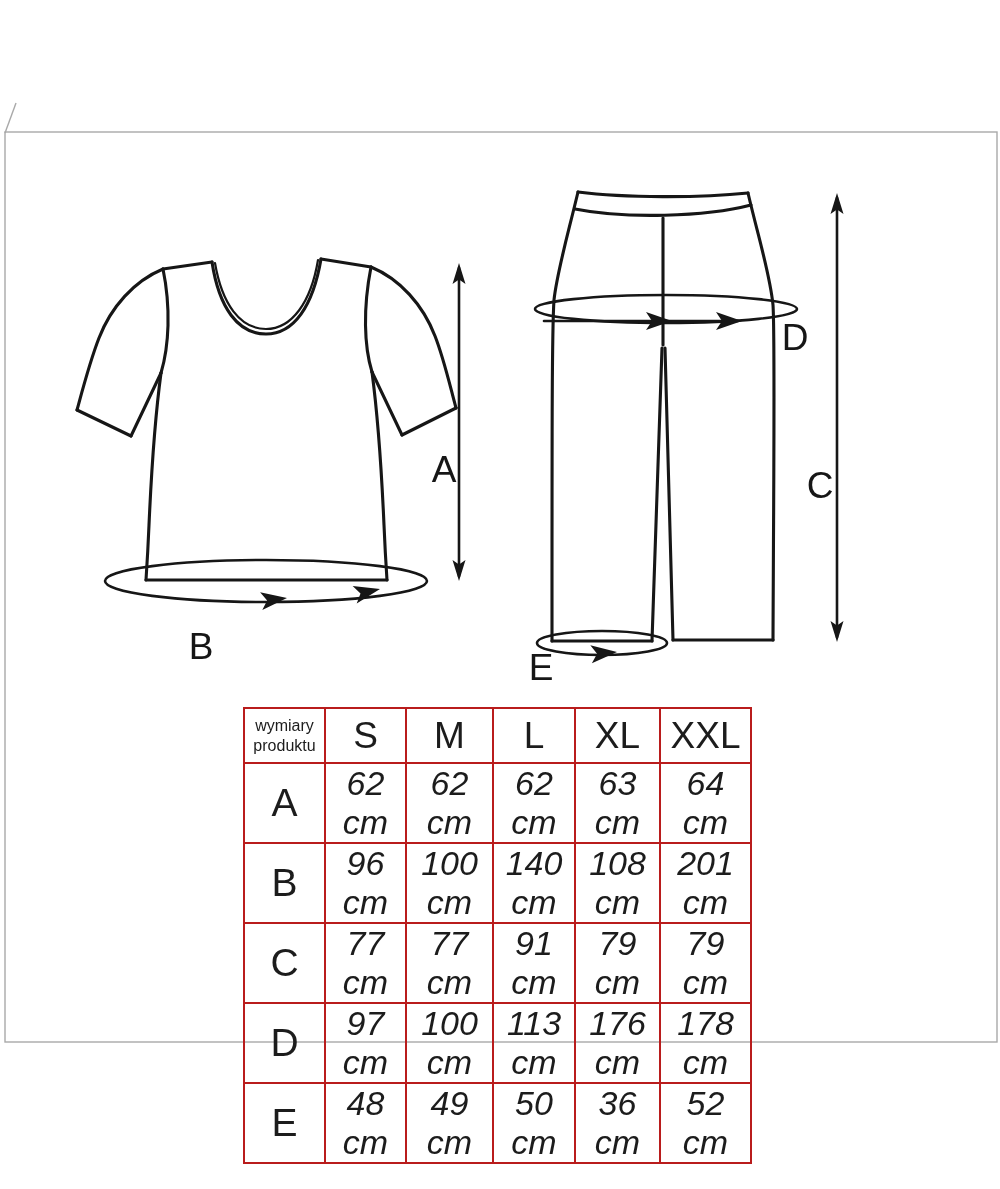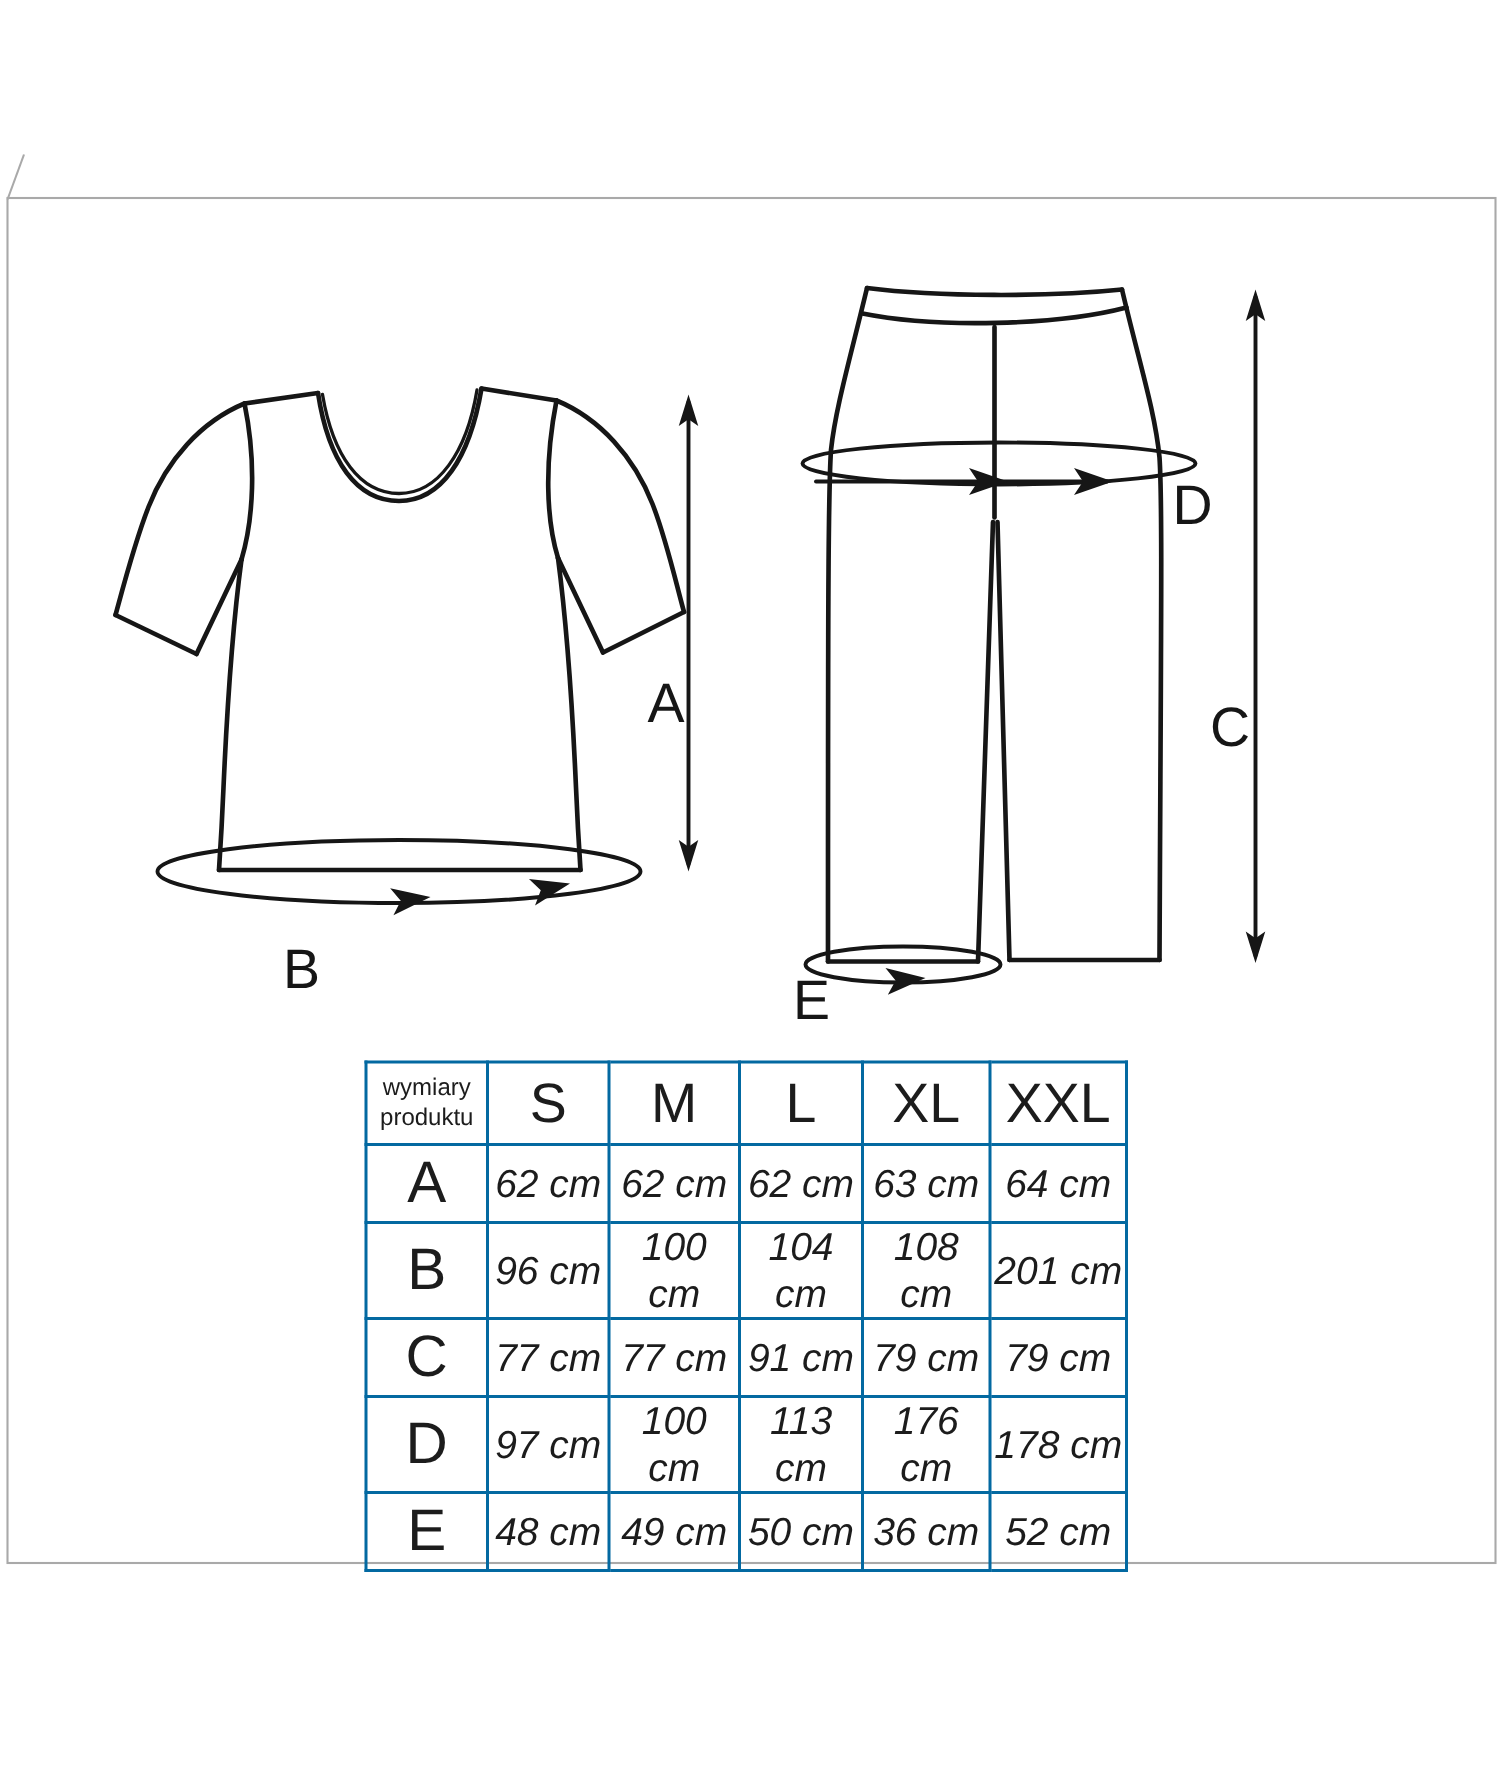--- a/index.html
+++ b/index.html
@@ -20,36 +20,36 @@
     color:#161616;
     white-space:nowrap;
   }
   table.size-table{
     position:absolute;
     left:243px;top:707px;
     border-collapse:collapse;
     table-layout:fixed;
   }
   table.size-table td{
-    border:2px solid #0369a1;
+    border:2px solid #b91c1c;
     text-align:center;
     vertical-align:middle;
     padding:0;
     overflow:hidden;
   }
   tr.head-row{height:55px;}
   tr.data-row{height:52px;}
   td.corner{
     font-size:16px;
     line-height:1.2;
     padding:2px 6px;
   }
   td.size-head{font-size:37px;}
   td.row-label{font-size:39px;}
-  td.value{font-size:26px;font-style:italic;border-radius:19px;}
+  td.value{font-size:34px;font-style:italic;border-radius:19px;}
 </style>
 </head>
 <body>
 
 <div id="canvas">
 
   <svg id="art" width="1000" height="1189" viewBox="0 0 1000 1189">
 
     <g stroke="#a9a9a9" stroke-width="1.4" fill="none">
       <rect x="5" y="132" width="992" height="910"></rect>
@@ -162,21 +162,21 @@
         <td class="value">62 cm</td>
         <td class="value">62 cm</td>
         <td class="value">62 cm</td>
         <td class="value">63 cm</td>
         <td class="value">64 cm</td>
       </tr>
       <tr class="data-row">
         <td class="row-label">B</td>
         <td class="value">96 cm</td>
         <td class="value">100 cm</td>
-        <td class="value">104 cm</td>
+        <td class="value">140 cm</td>
         <td class="value">108 cm</td>
         <td class="value">201 cm</td>
       </tr>
       <tr class="data-row">
         <td class="row-label">C</td>
         <td class="value">77 cm</td>
         <td class="value">77 cm</td>
         <td class="value">91 cm</td>
         <td class="value">79 cm</td>
         <td class="value">79 cm</td>

